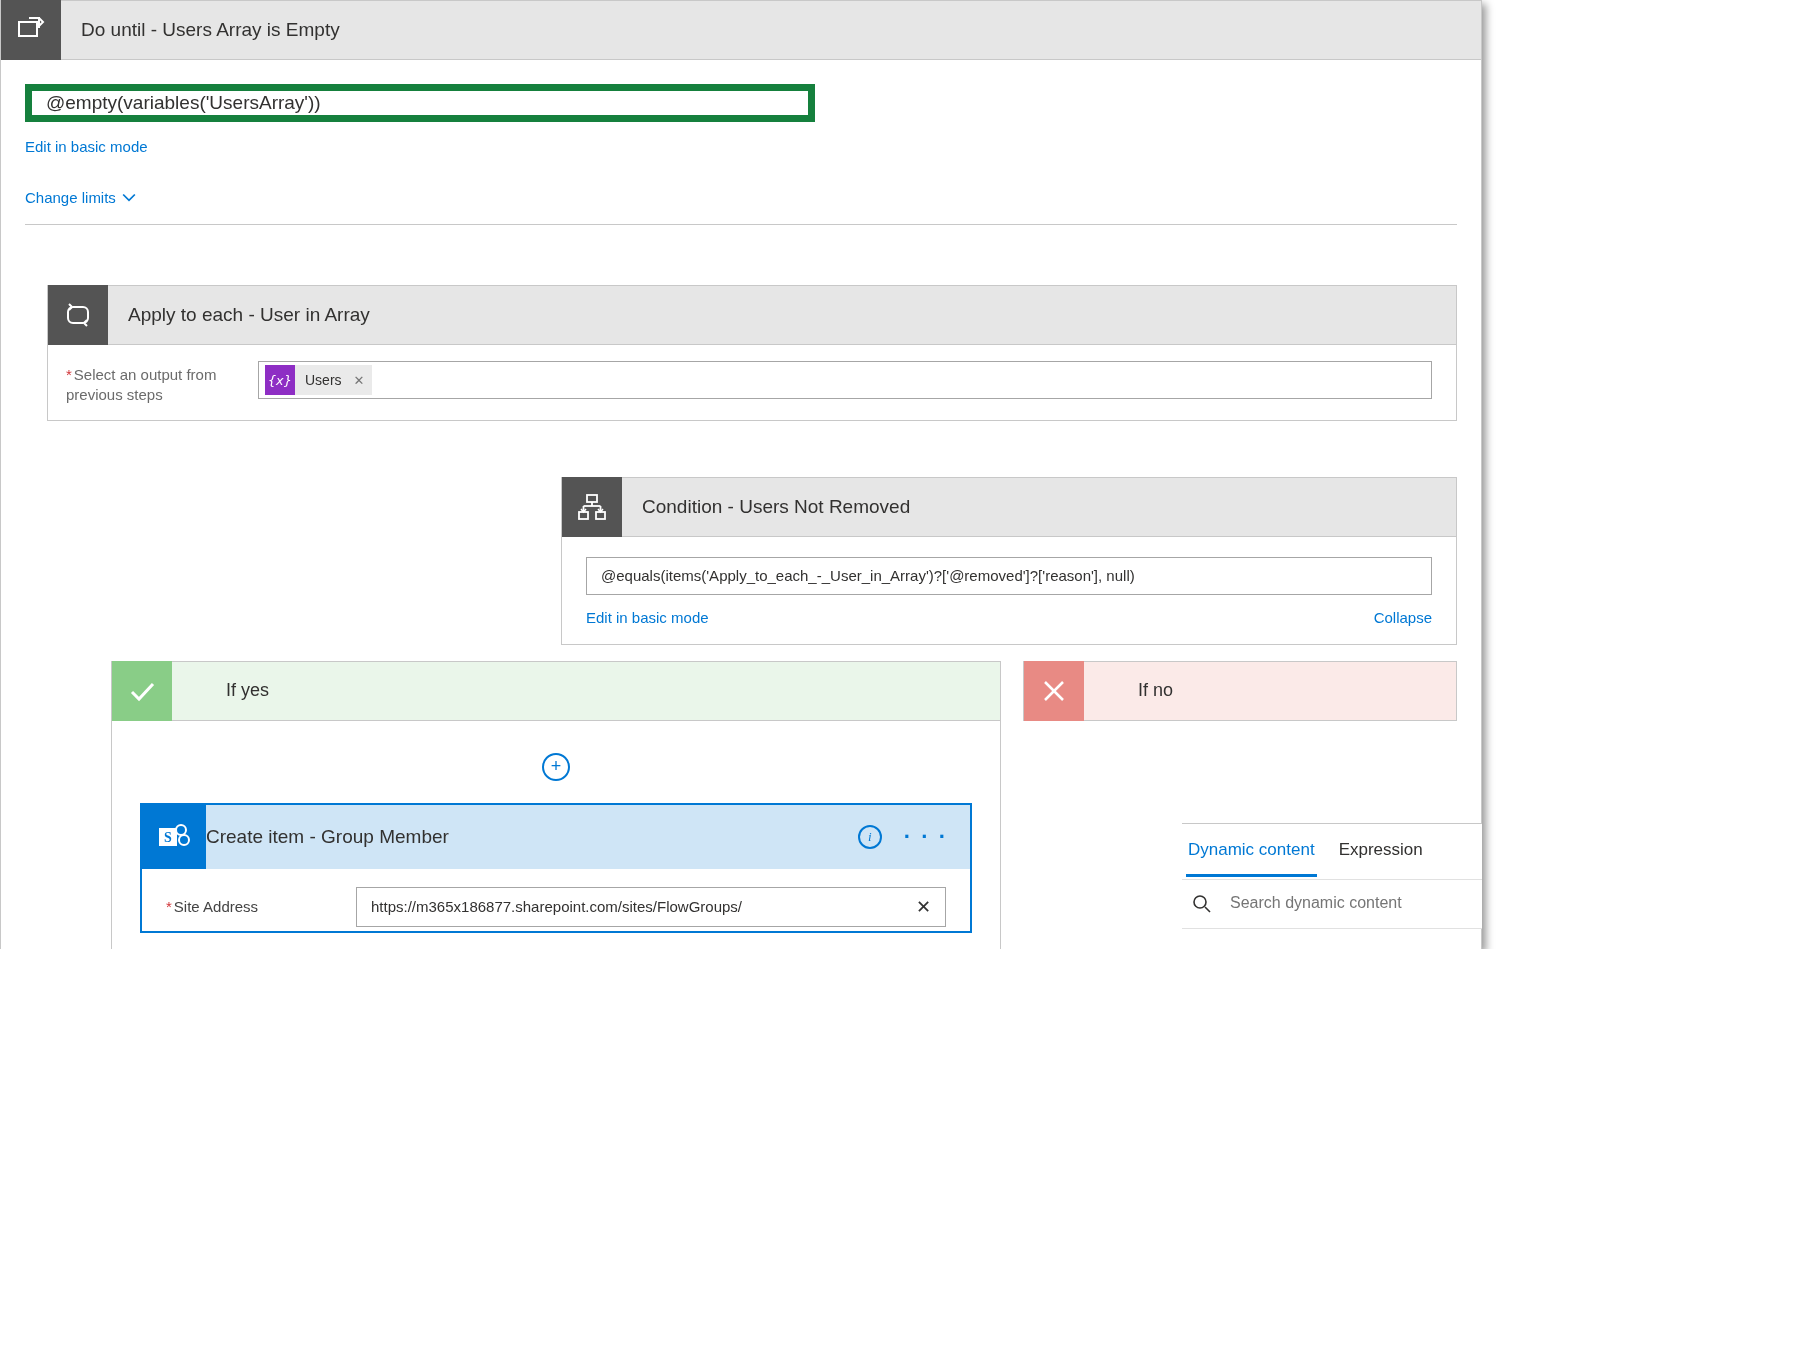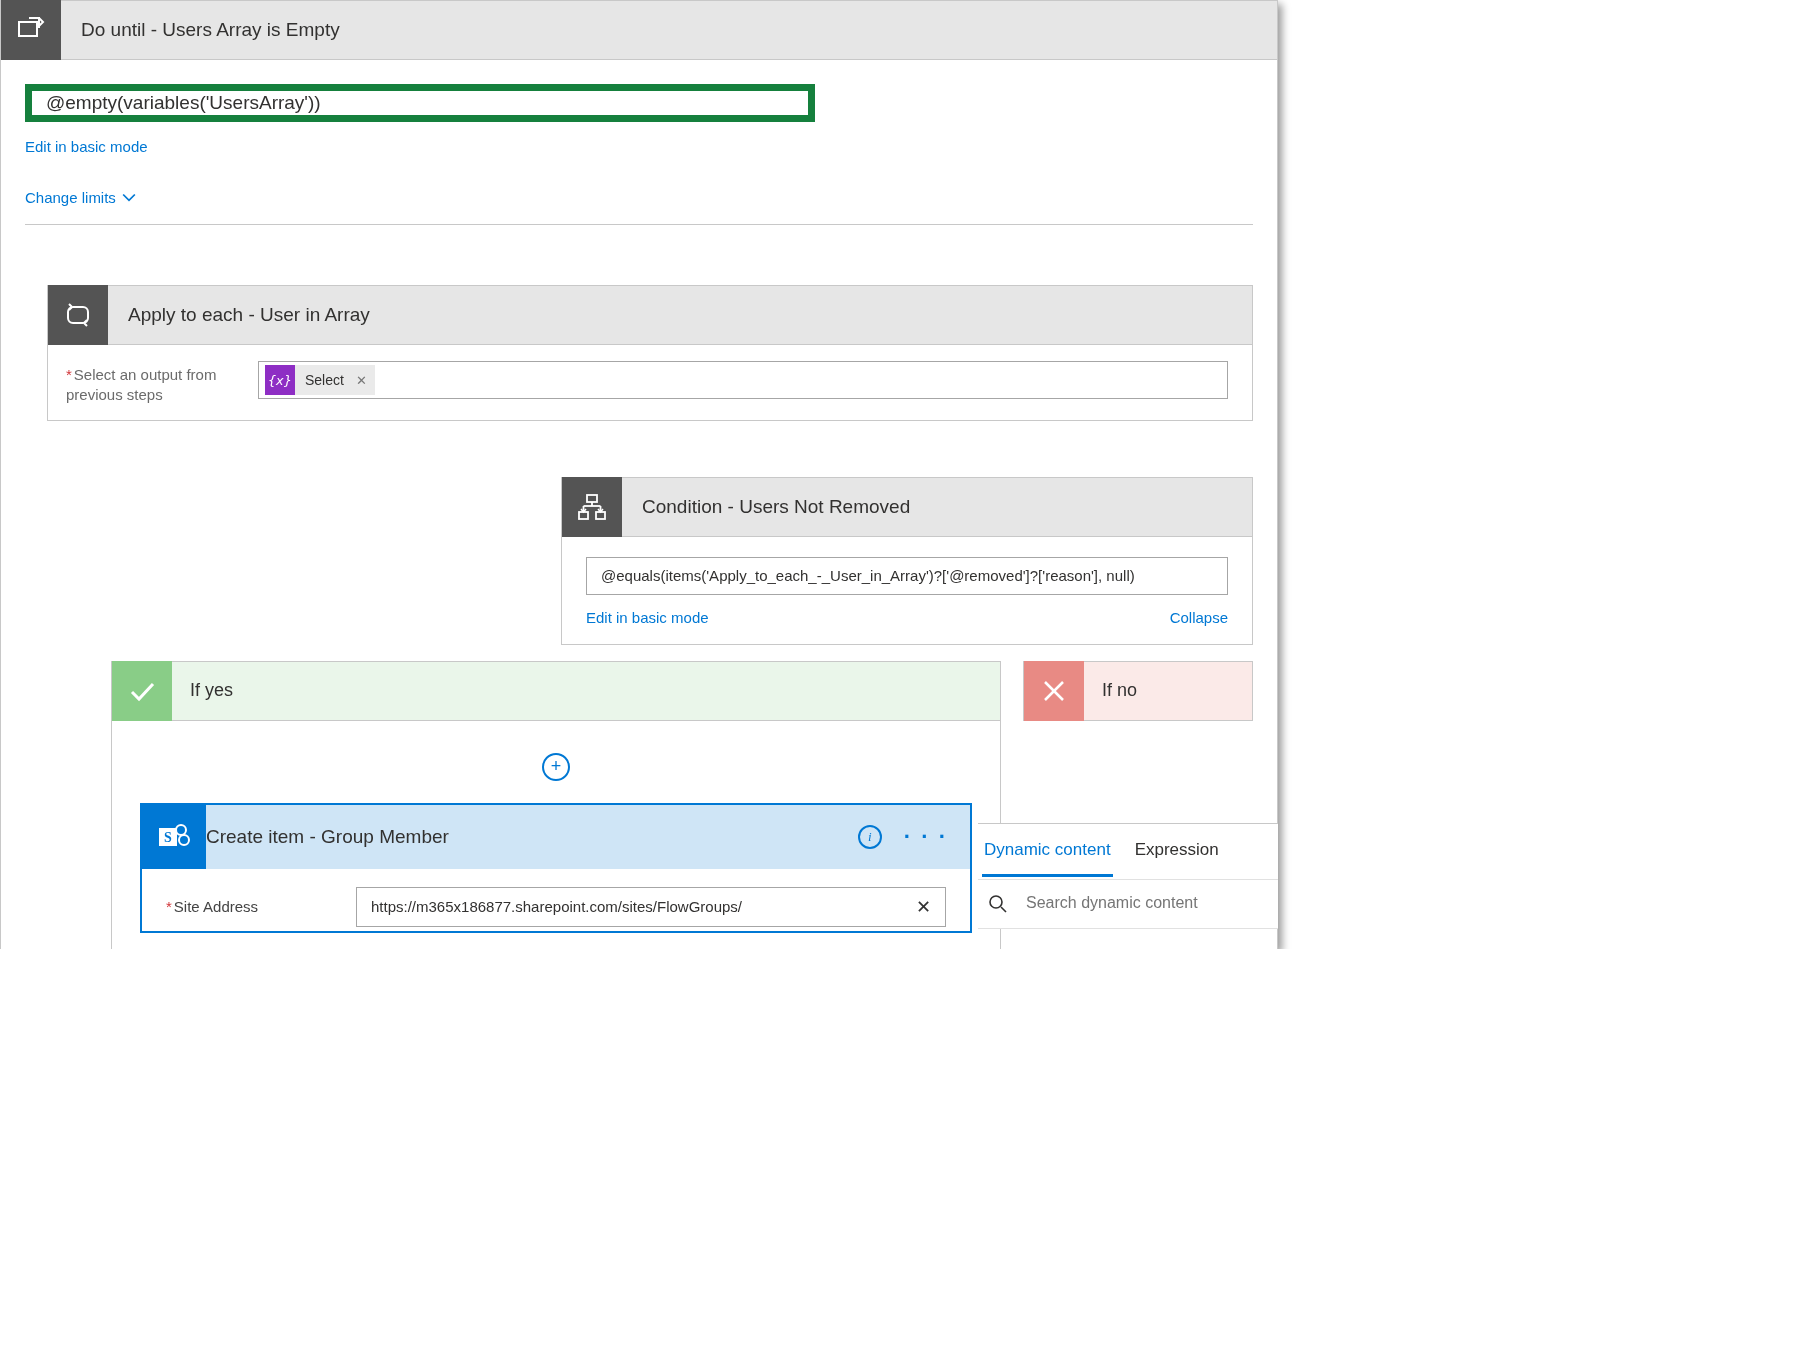--- a/index.html
+++ b/index.html
@@ -3,21 +3,21 @@
 <meta charset="utf-8">
 <style>
 * { box-sizing: border-box; margin: 0; padding: 0; }
 body {
   font-family: "Segoe UI", -apple-system, sans-serif;
   background: #fff;
   color: #323130;
   font-size: 14px;
 }
 .canvas {
-  width: 1278px;
+  width: 1482px;
   height: 949px;
   background: #a16207;
   position: relative;
   overflow: hidden;
   box-shadow: 4px 4px 8px rgba(0,0,0,.4);
 }
 .action-header {
   display: flex;
   align-items: center;
   height: 60px;
@@ -149,20 +149,21 @@
   margin-top: 16px;
   padding-left: 64px;
 }
 .branch-yes { flex: 0 0 890px; }
 .branch-no { flex: 1; }
 .branch-header {
   display: flex;
   align-items: center;
   height: 60px;
   border: 1px solid #c8c8c8;
+  gap: 36px;
 }
 .yes-bg { background: #eaf6ea; }
 .no-bg { background: #fbeae8; }
 .branch-title { padding-left: 18px; font-size: 18px; }
 .branch-body {
   border: 1px solid #c8c8c8;
   border-top: none;
   background: #fff;
   padding: 20px 28px 40px 28px;
 }
@@ -314,21 +315,21 @@
         <div class="action-title">Apply to each - User in Array</div>
       </div>
       <div style="border:1px solid #c8c8c8;border-top:none;background:#fff;padding:0 24px 0 18px;">
         <div class="field-row">
           <div class="field-label">
             <span class="asterisk">*</span><span>Select an output from previous steps</span>
           </div>
           <div class="token-input">
             <span class="token-chip">
               <span class="token-badge">{x}</span>
-              <span class="token-text">Select</span>
+              <span class="token-text">Users</span>
               <span class="token-close">✕</span>
             </span>
           </div>
         </div>
       </div>
 
       <div class="cond-wrap">
         <div class="action-header">
           <div class="action-icon-box dark-icon">
             <svg width="30" height="26" viewBox="0 0 30 26">

